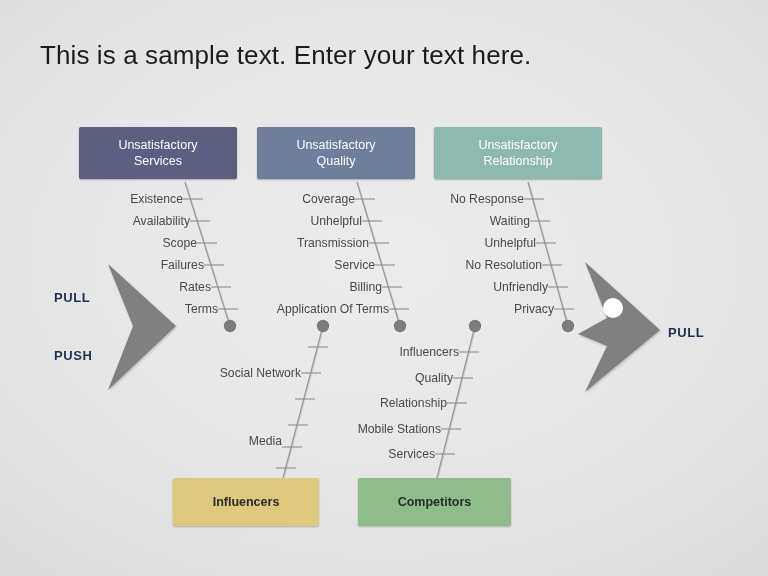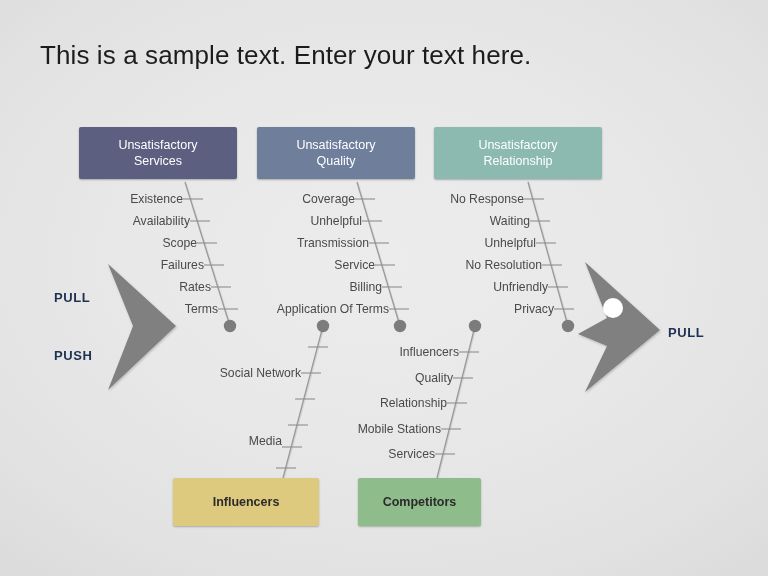--- a/index.html
+++ b/index.html
@@ -76,21 +76,21 @@
     display: flex;
     align-items: center;
     justify-content: center;
     text-align: center;
     color: #2b2b2b;
     font-size: 12.5px;
     font-weight: bold;
     box-shadow: 0 1px 2px rgba(0,0,0,0.25);
   }
   #cat-box-3 { left: 173px; top: 478px; width: 146px; background: #ddca7f; }
-  #cat-box-4 { left: 358px; top: 478px; width: 123px; background: #8fbc8b; }
+  #cat-box-4 { left: 358px; top: 478px; width: 153px; background: #8fbc8b; }
 
   
   .cause {
     position: absolute;
     font-size: 12.2px;
     color: #4a4a4a;
     white-space: nowrap;
     line-height: 1;
   }
   .cause.right-al { transform: translate(-100%, -50%); }

